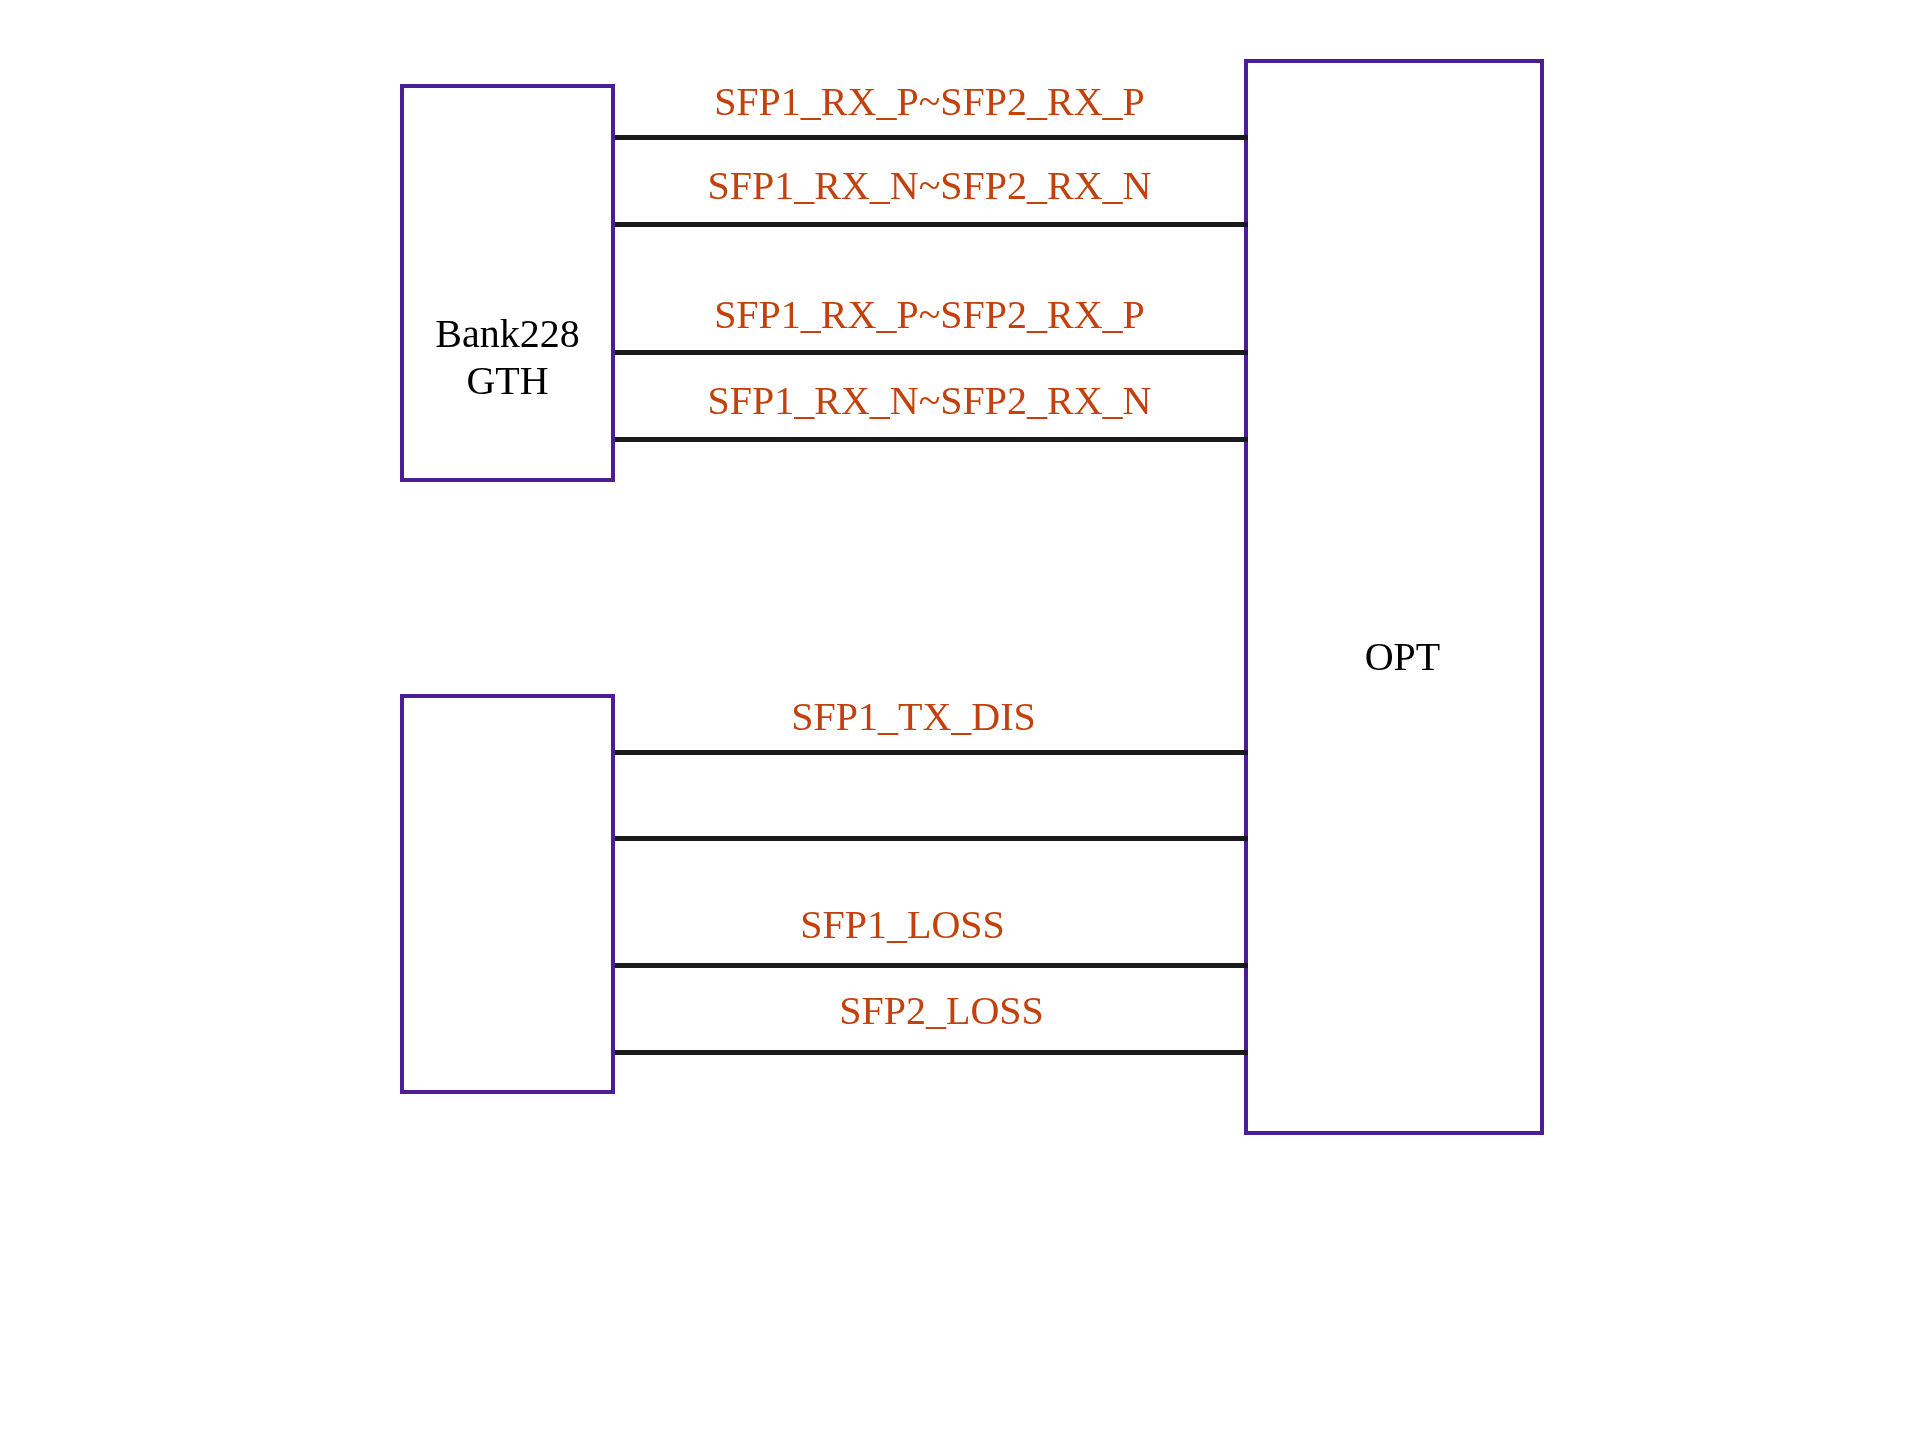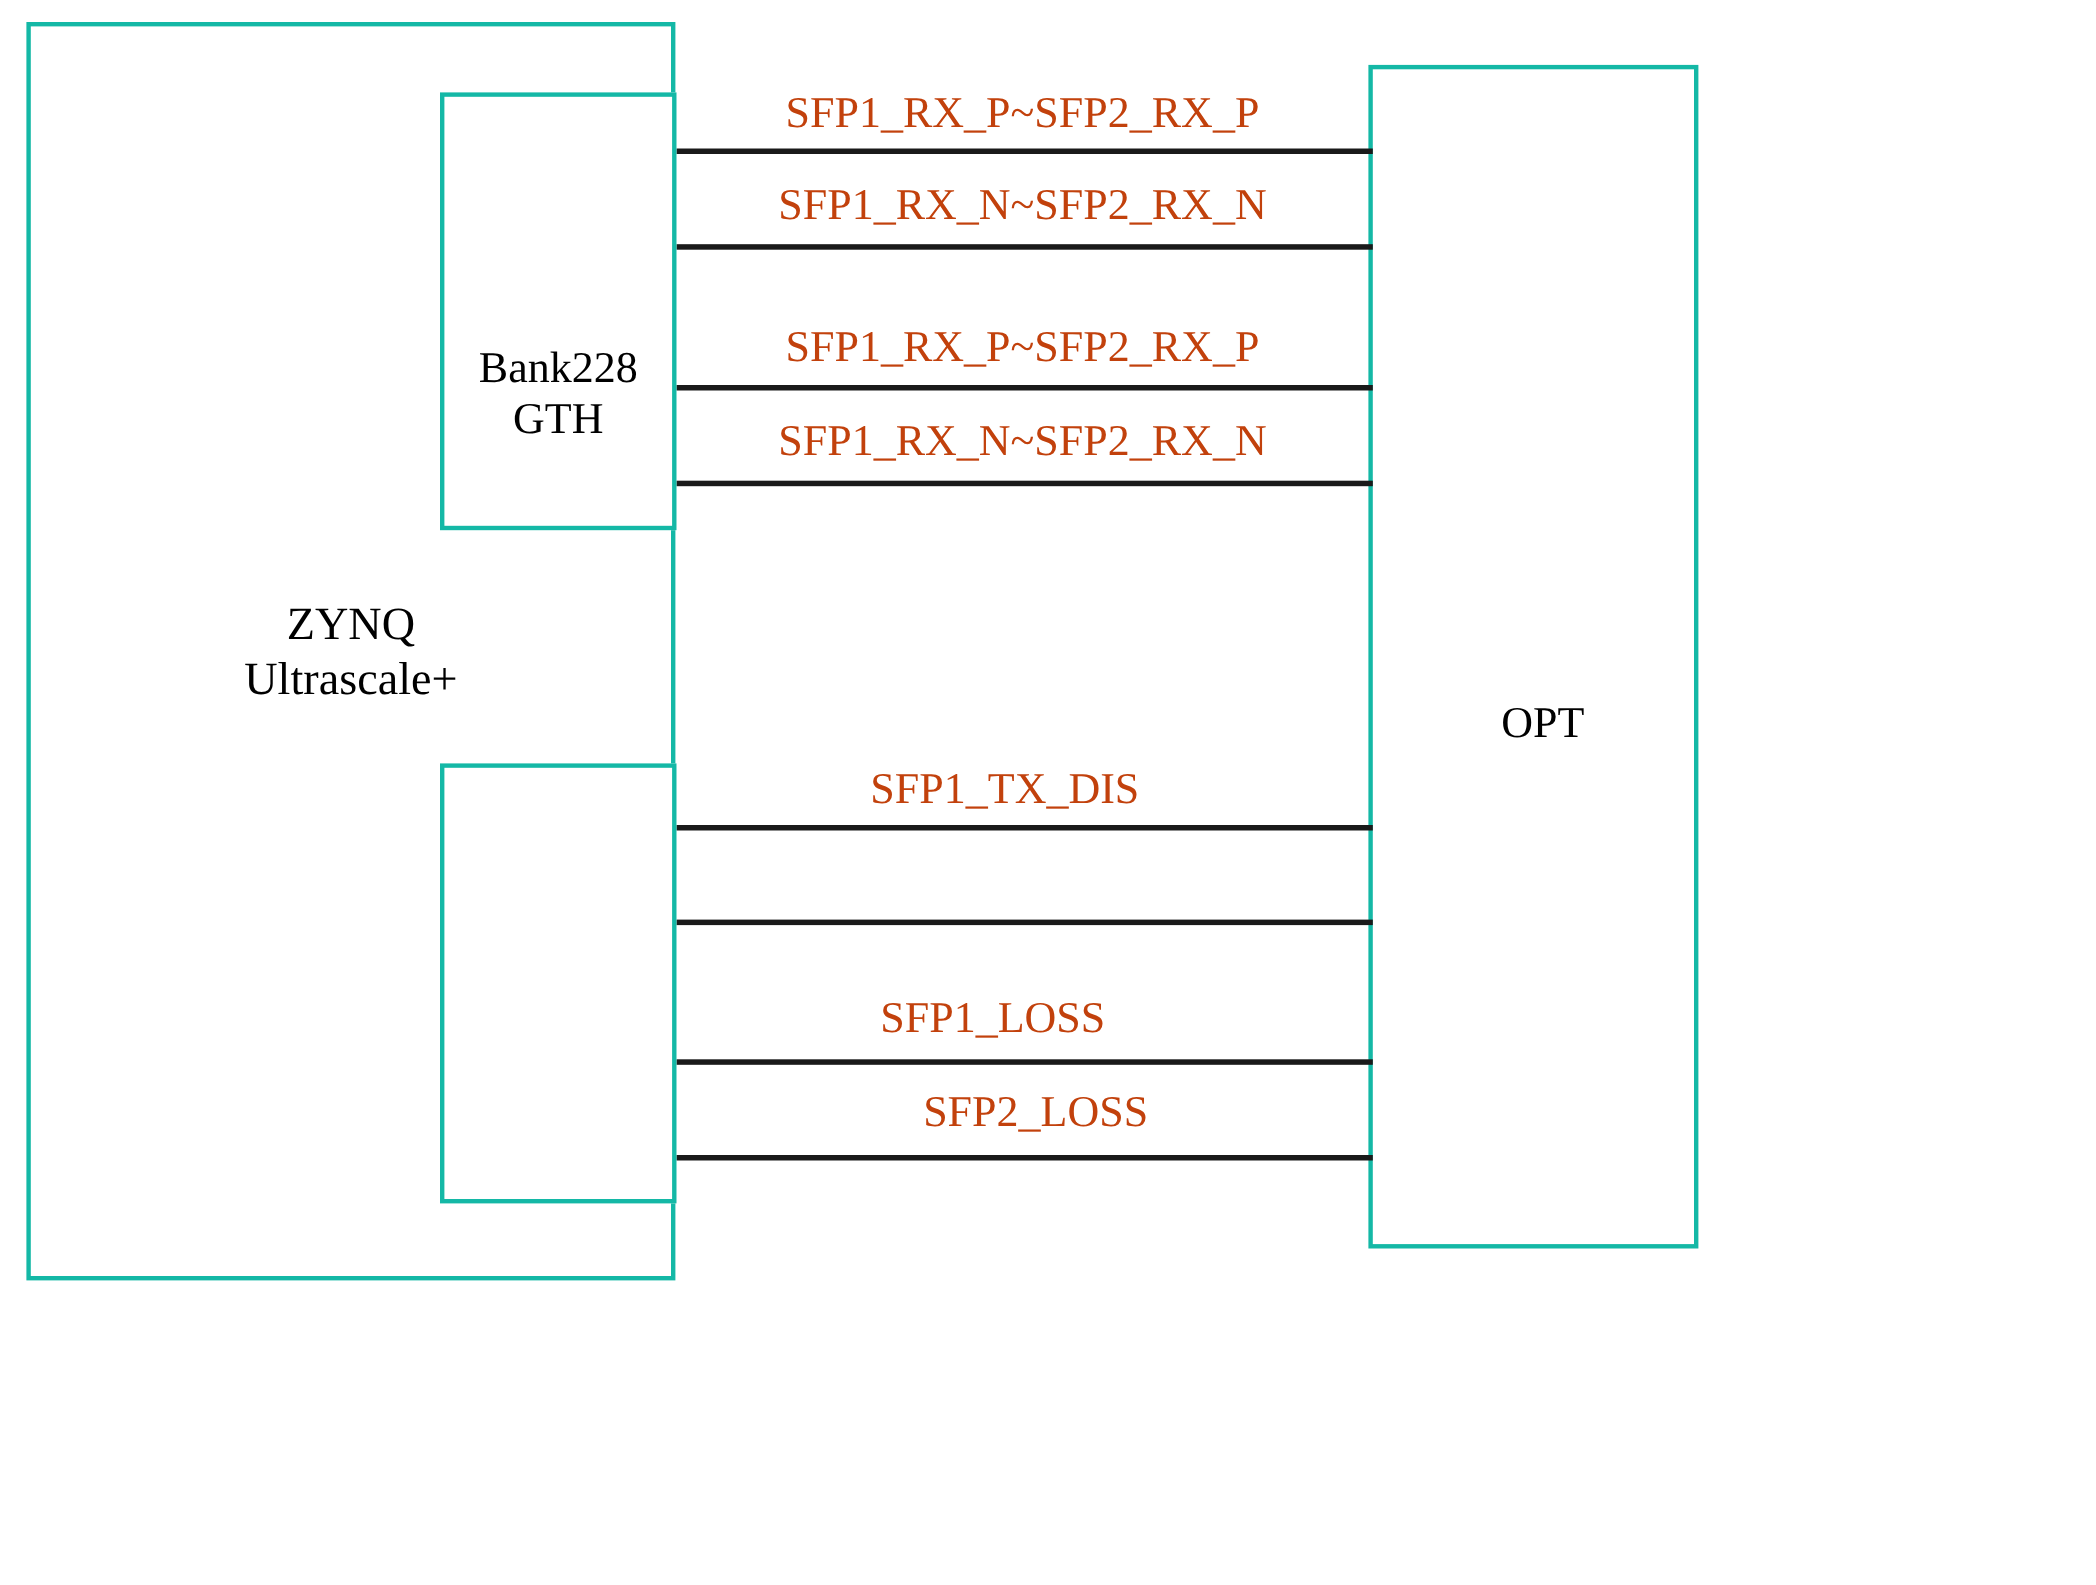--- a/index.html
+++ b/index.html
@@ -17,21 +17,21 @@
     width: 1905px;
     height: 1441px;
     background: #ffffff;
     overflow: hidden;
   }
 
   
   .box {
     position: absolute;
     box-sizing: border-box;
-    border: 4px solid #14b8a6;
+    border: 4px solid #4c1d95;
     background: #ffffff;
   }
   .box-label {
     position: absolute;
     left: 0;
     right: 0;
     text-align: center;
     font-size: 40px;
     line-height: 1.18;
     color: #000000;
@@ -100,24 +100,20 @@
     white-space: nowrap;
     color: #c2410c;
     z-index: 4;
   }
 </style>
 </head>
 <body>
 
 <div id="diagram">
 
-  <div class="box" id="zynq-block">
-    <div class="box-label" id="zynq-label">ZYNQ
-Ultrascale+</div>
-  </div>
 
   <div class="box" id="bank228-block">
     <div class="box-label" id="bank228-label">Bank228
 GTH</div>
   </div>
 
   <div class="box" id="bank50-block">
     
   </div>
 

